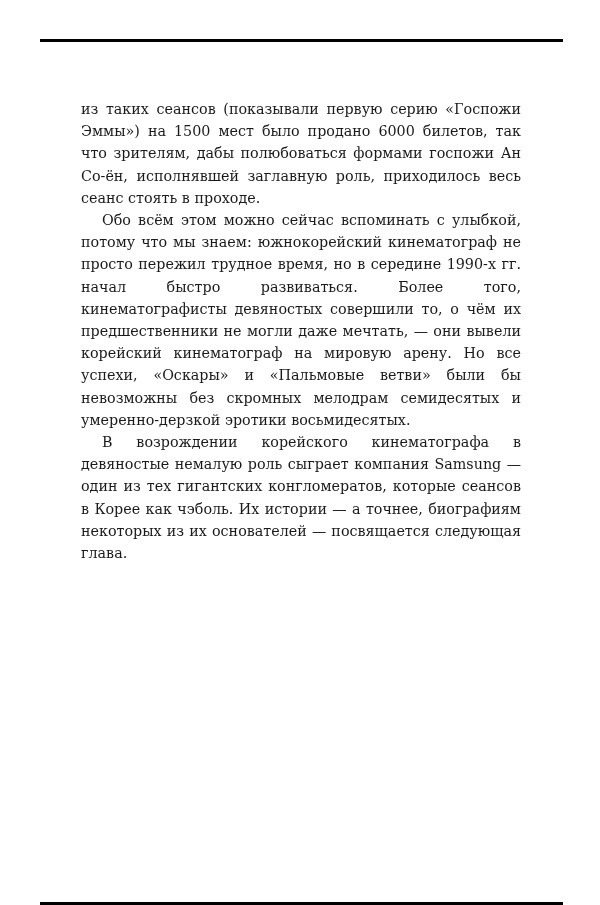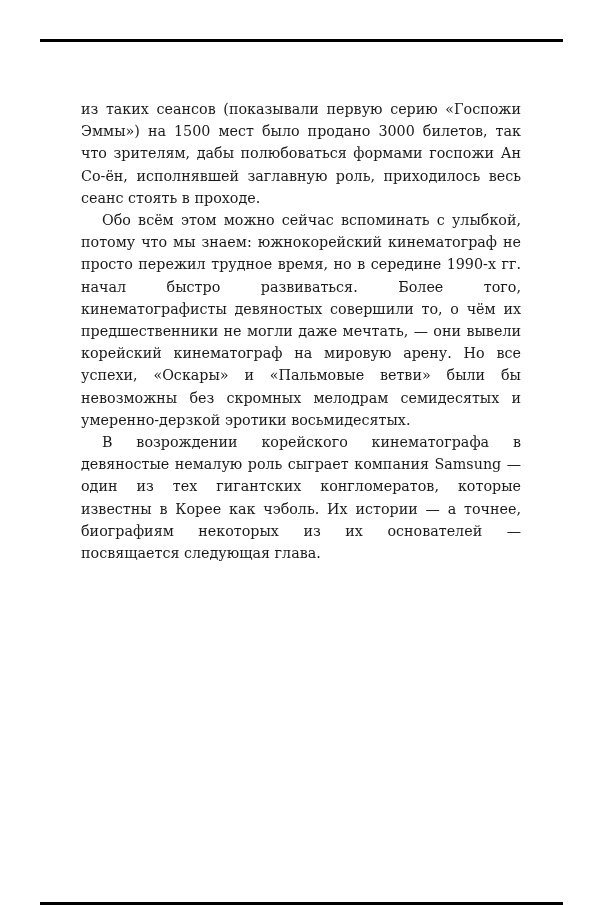--- a/index.html
+++ b/index.html
@@ -15,18 +15,18 @@
     }
     .text p { margin: 0; }
     .text p.indent { text-indent: 21px; }
   </style>
 </head>
 <body>
 
 <div class="rule top"></div>
 
 <div class="text">
-  <p>из таких сеансов (показывали первую серию «Госпожи Эммы») на 1500 мест было продано 3000 билетов, так что зрителям, дабы полюбоваться формами госпожи Ан Со-ён, исполнявшей заглавную роль, приходилось весь сеанс стоять в проходе.</p>
+  <p>из таких сеансов (показывали первую серию «Госпожи Эммы») на 1500 мест было продано 6000 билетов, так что зрителям, дабы полюбоваться формами госпожи Ан Со-ён, исполнявшей заглавную роль, приходилось весь сеанс стоять в проходе.</p>
   <p class="indent">Обо всём этом можно сейчас вспоминать с улыбкой, потому что мы знаем: южнокорейский кинематограф не просто пережил трудное время, но в середине 1990-х гг. начал быстро развиваться. Более того, кинематографисты девяностых совершили то, о чём их предшественники не могли даже мечтать, — они вывели корейский кинематограф на мировую арену. Но все успехи, «Оскары» и «Пальмовые ветви» были бы невозможны без скромных мелодрам семидесятых и умеренно-дерзкой эротики восьмидесятых.</p>
-  <p class="indent">В возрождении корейского кинематографа в девяностые немалую роль сыграет компания Samsung — один из тех гигантских конгломератов, которые известны в Корее как чэболь. Их истории — а точнее, биографиям некоторых из их основателей — посвящается следующая глава.</p>
+  <p class="indent">В возрождении корейского кинематографа в девяностые немалую роль сыграет компания Samsung — один из тех гигантских конгломератов, которые сеансов в Корее как чэболь. Их истории — а точнее, биографиям некоторых из их основателей — посвящается следующая глава.</p>
 </div>
 
 <div class="rule bottom"></div>
 
 </body></html>

